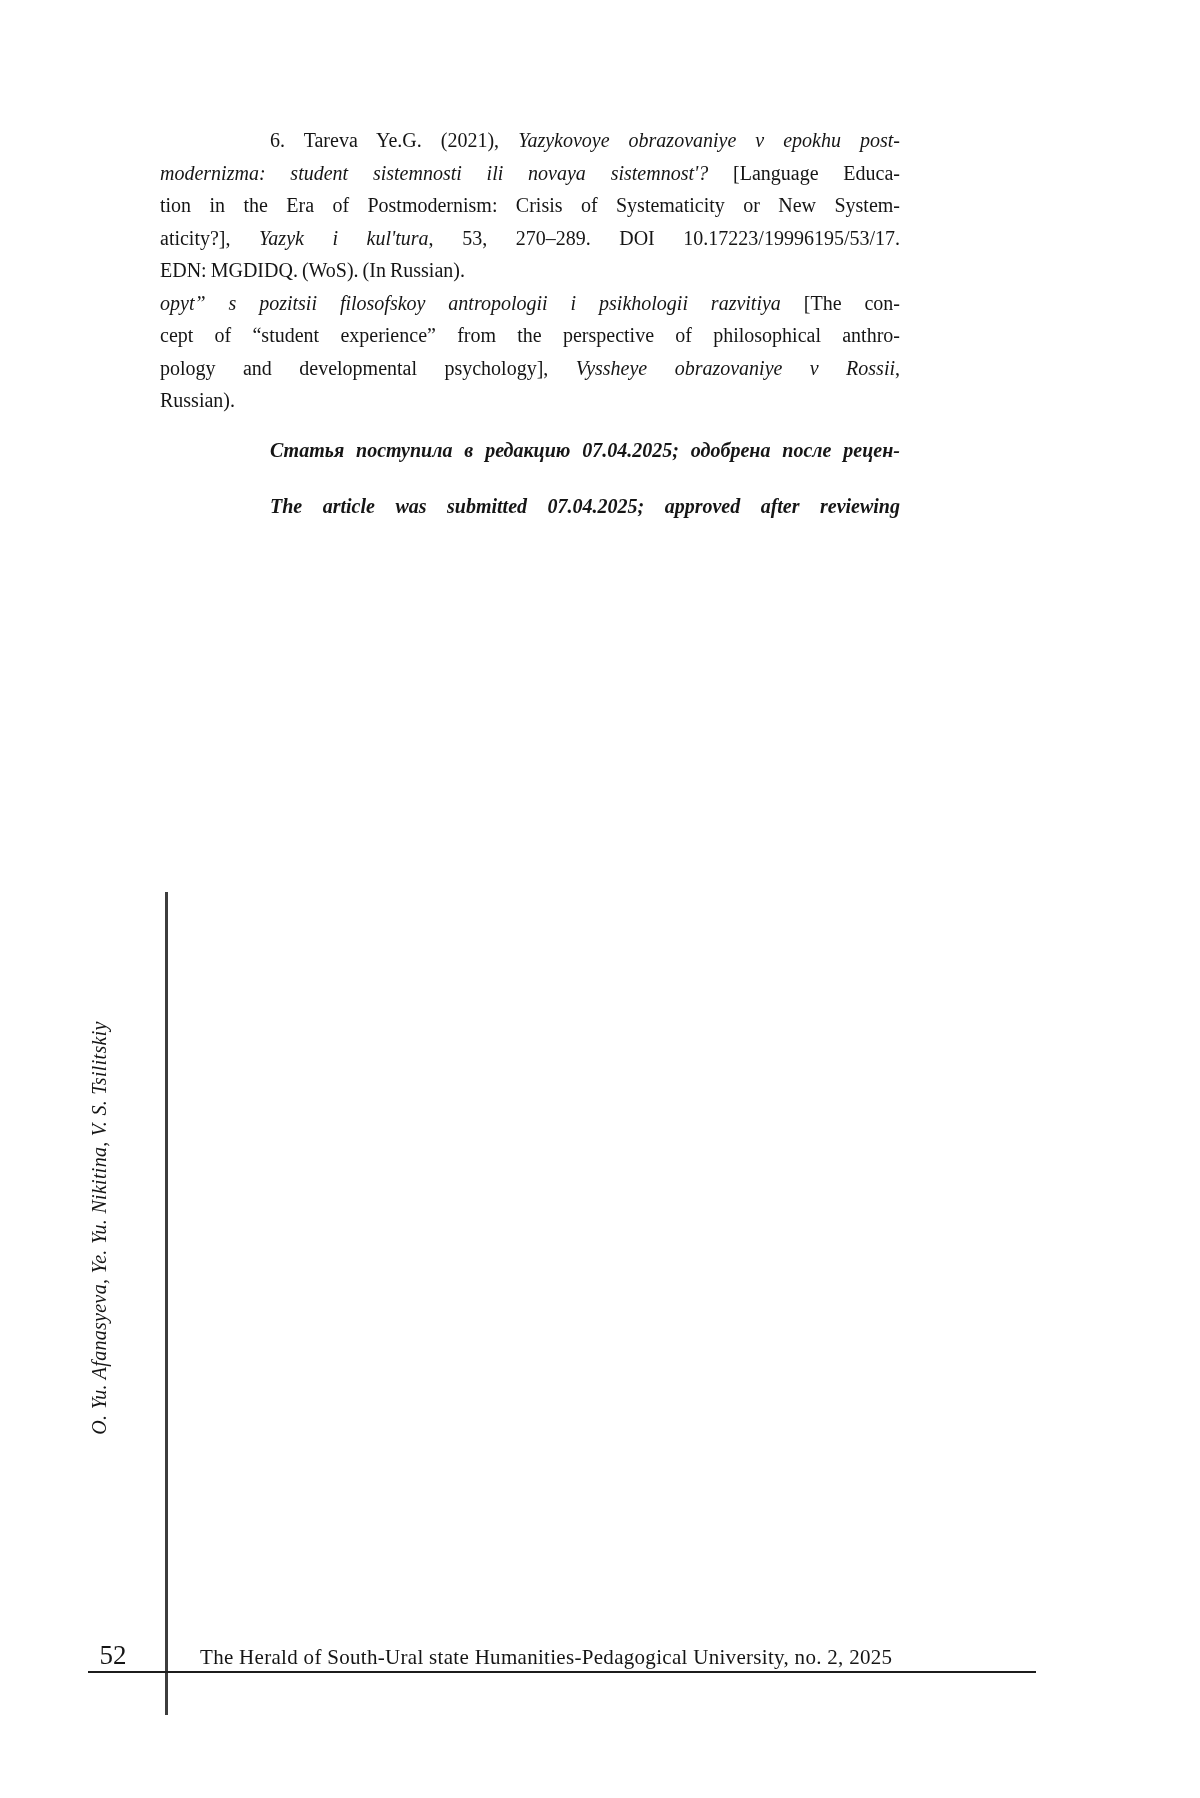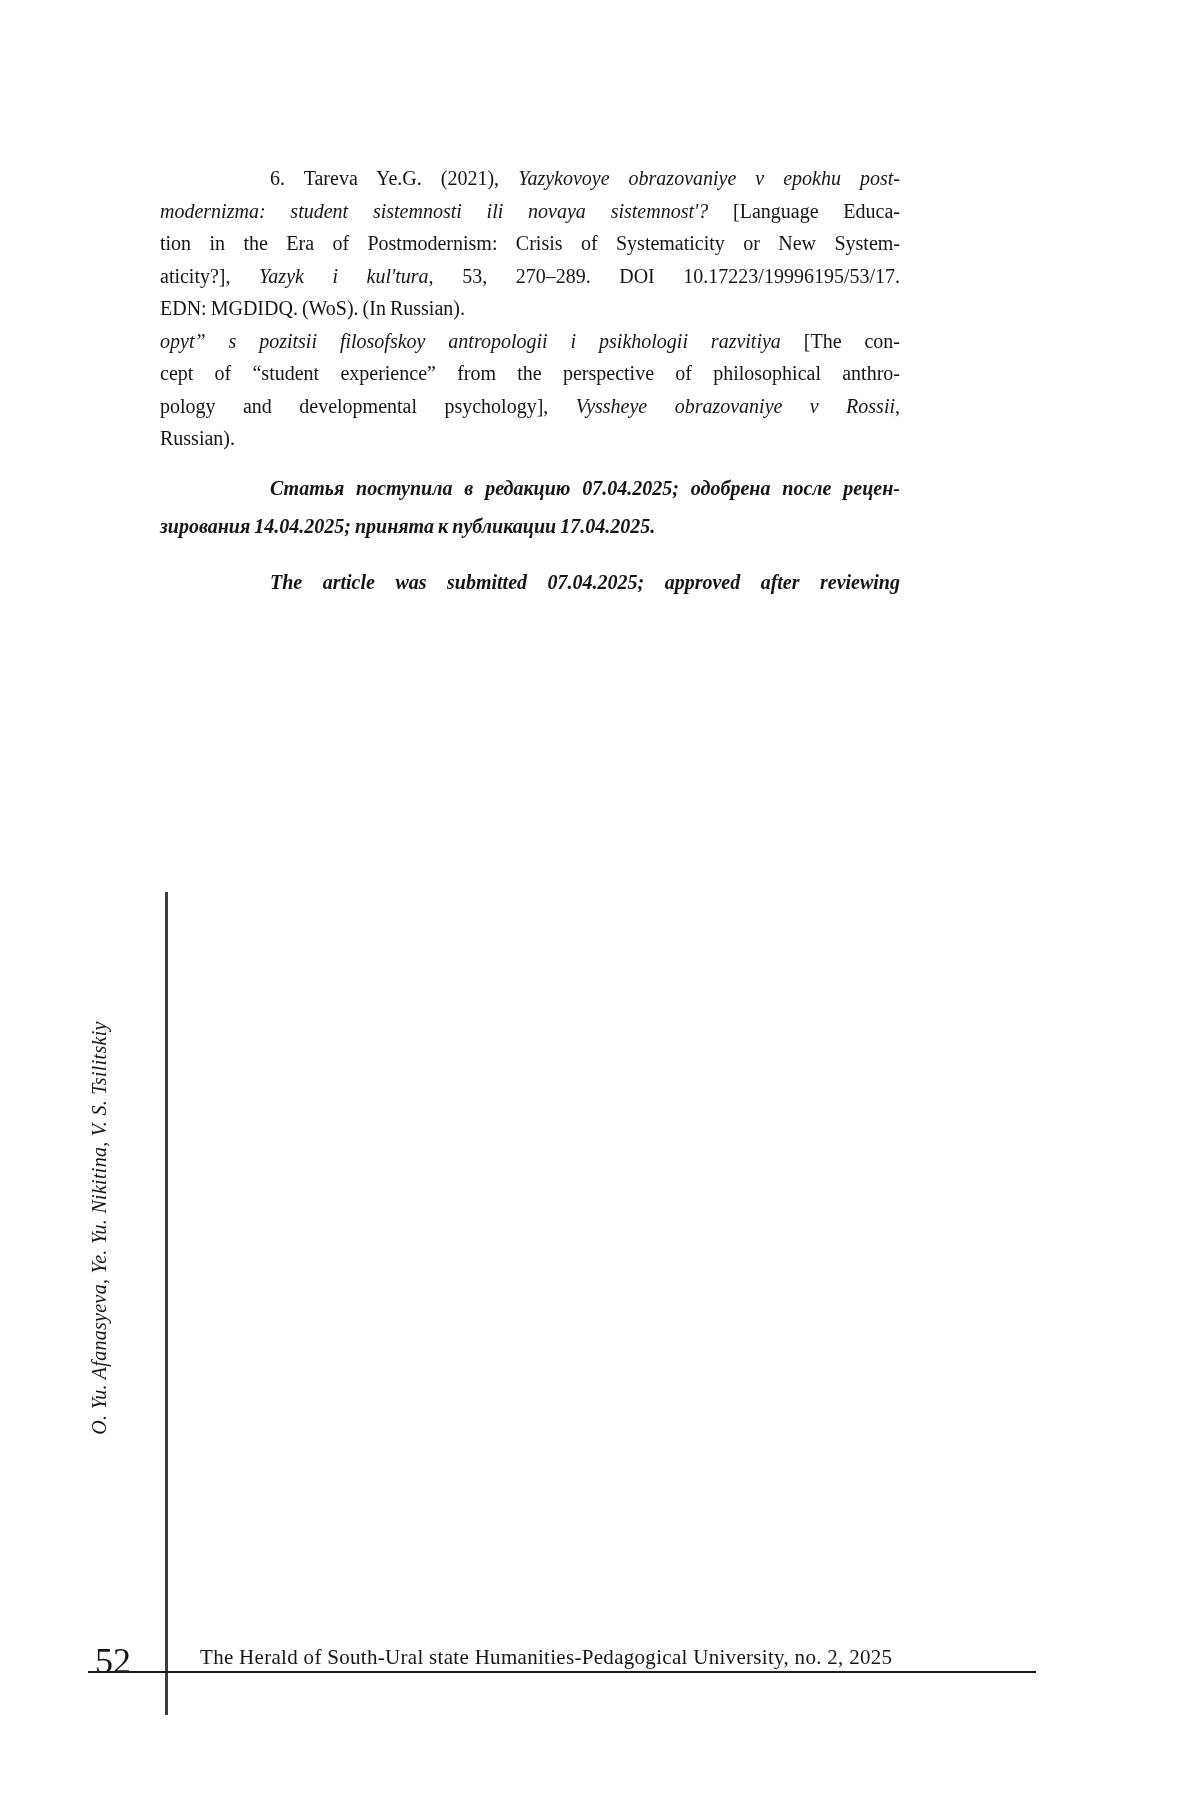--- a/index.html
+++ b/index.html
@@ -16,21 +16,20 @@
     color: var(--ink, #151515);
     overflow: hidden;
   }
 
   
   .main-text {
     position: absolute;
     left: 160px;
     top: 124px;
     width: 740px;
-    margin-top: 38px;
   }
   .para { margin: 0; }
   .refs .line {
     font-size: 20px;
     line-height: 32.5px;
     text-align: justify;
     text-align-last: justify;
     word-spacing: -1px;
     white-space: normal;
   }
@@ -93,21 +92,21 @@
     background: #1c1c1c;
   }
 
   
   .page-num {
     position: absolute;
     left: 90px;
     top: 1640px;
     width: 46px;
     text-align: center;
-    font-size: 36px;
+    font-size: 27px;
   }
   .footer-text {
     position: absolute;
     left: 200px;
     top: 1645px;
     font-size: 21px;
     letter-spacing: 0.3px;
     white-space: nowrap;
   }
 </style>
@@ -125,21 +124,20 @@
         <div class="line last"><span>EDN: MGDIDQ. (WoS). (In Russian).</span></div>
       </div>
     <div class="para refs">
         <div class="line"><span class="it">opyt” s pozitsii filosofskoy antropologii i psikhologii razvitiya</span><span> [The con-</span></div>
         <div class="line"><span>cept of “student experience” from the perspective of philosophical anthro-</span></div>
         <div class="line"><span>pology and developmental psychology], </span><span class="it">Vyssheye obrazovaniye v Rossii</span><span>,</span></div>
         <div class="line last"><span>Russian).</span></div>
       </div>
     <div class="para note note-ru">
         <div class="line indent"><span>Статья поступила в редакцию 07.04.2025; одобрена после рецен-</span></div>
-        <div class="line last"><span>зирования 14.04.2025; принята к публикации 17.04.2025.</span></div>
       </div>
     <div class="para note note-en">
         <div class="line indent"><span>The article was submitted 07.04.2025; approved after reviewing</span></div>
       </div>
   </div>
 
   <div class="sidebar-authors-box">
     <div class="rot">O. Yu. Afanasyeva, Ye. Yu. Nikitina, V. S. Tsilitskiy</div>
   </div>
 

